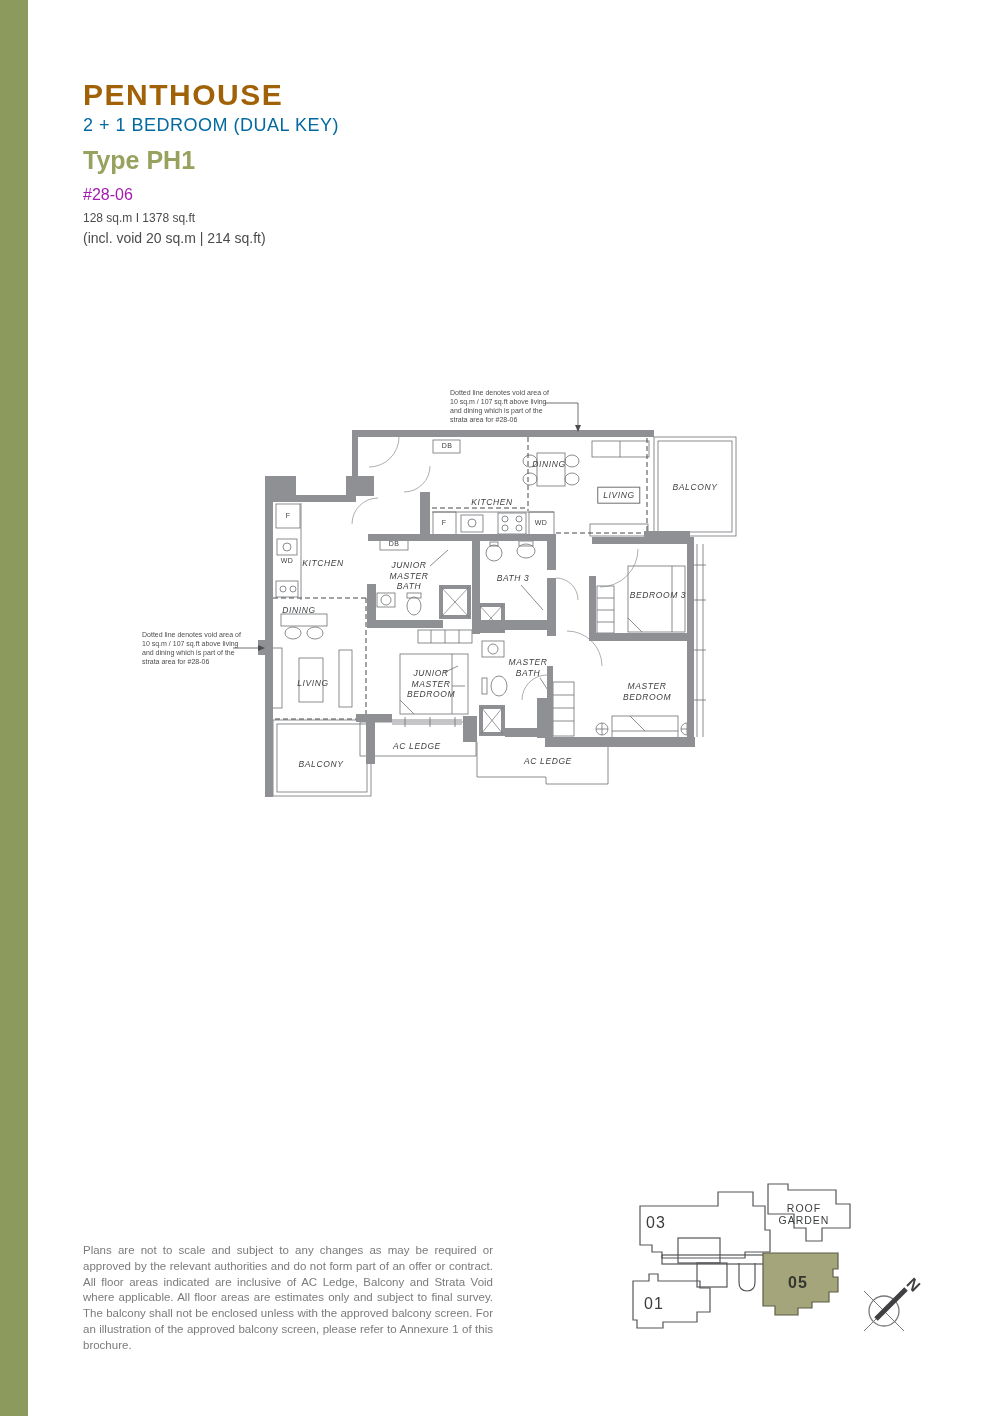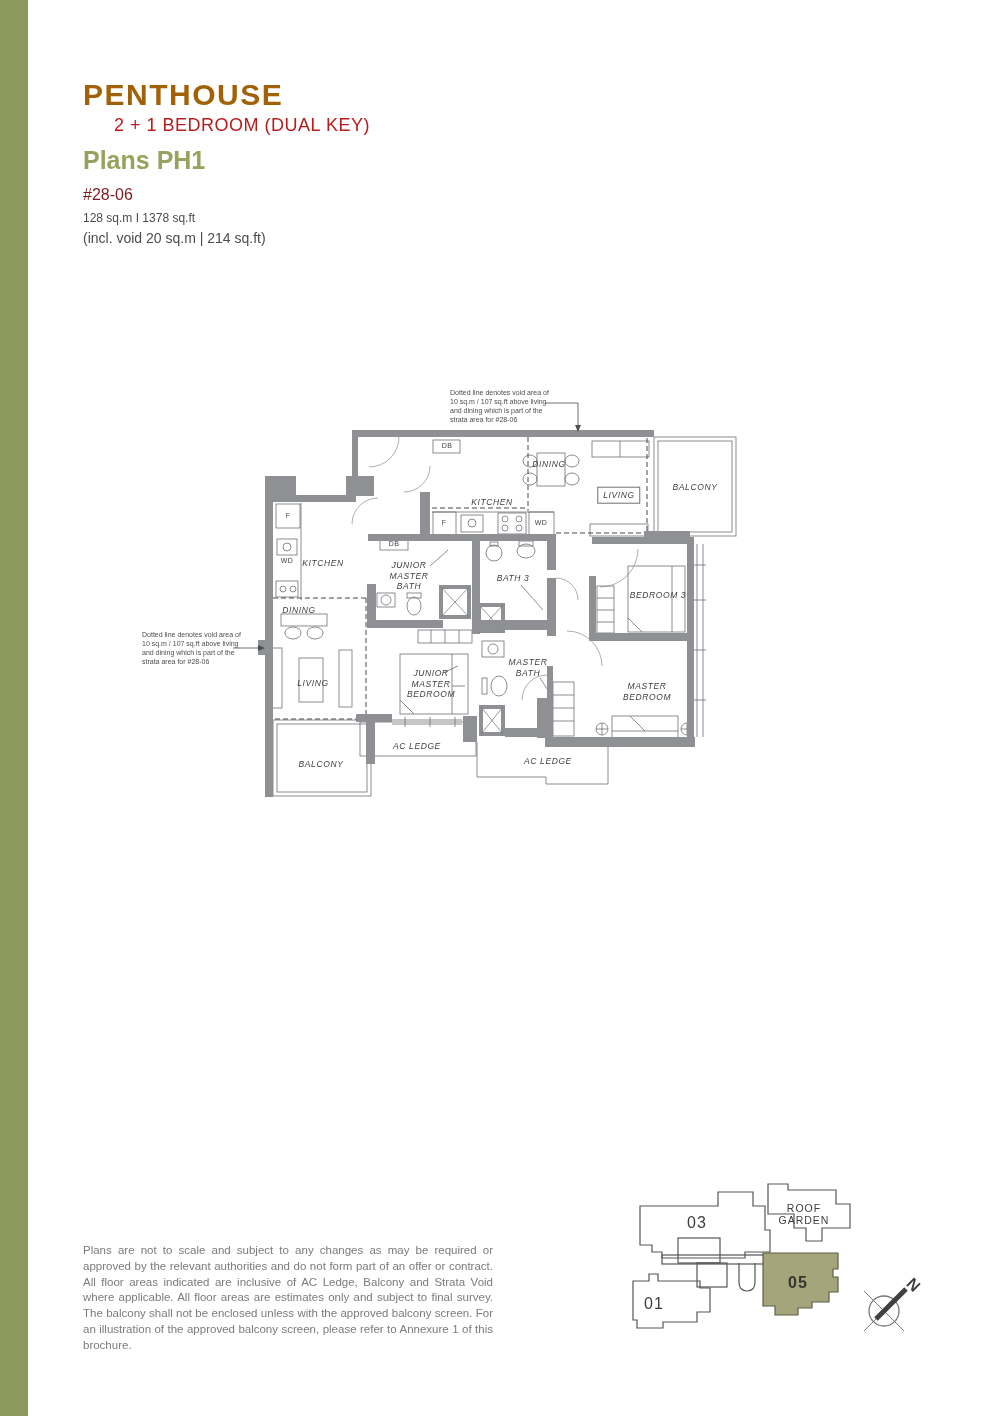--- a/index.html
+++ b/index.html
@@ -3,23 +3,23 @@
 <meta charset="utf-8">
 <style>
   html,body{margin:0;padding:0;background:#fff;}
   .page{position:relative;width:1000px;height:1416px;background:#fff;overflow:hidden;
         font-family:"Liberation Sans",sans-serif;}
   .sidebar{position:absolute;left:0;top:0;width:28px;height:1416px;background:#8c9a5e;}
 
   
   .h-title{position:absolute;left:83px;top:78px;font-size:30px;font-weight:700;
            color:#a16207;letter-spacing:1.5px;}
-  .h-subtitle{position:absolute;left:83px;top:115px;font-size:18px;color:#b91c1c;letter-spacing:0.5px;margin-left:31px;}
+  .h-subtitle{position:absolute;left:83px;top:115px;font-size:18px;color:#0369a1;letter-spacing:0.5px;}
   .h-type{position:absolute;left:83px;top:146px;font-size:25px;font-weight:700;color:#98a25e;}
-  .h-unit{position:absolute;left:83px;top:186px;font-size:16px;color:#7f1d1d;}
+  .h-unit{position:absolute;left:83px;top:186px;font-size:16px;color:#a21caf;}
   .h-area1{position:absolute;left:83px;top:211px;font-size:12px;color:#4b4c4a;}
   .h-area2{position:absolute;left:83px;top:230px;font-size:14px;color:#4b4c4a;}
 
   
   .plan-svg{position:absolute;left:130px;top:380px;width:632px;height:432px;}
   .overlay{position:absolute;left:0;top:0;width:1000px;height:1416px;pointer-events:none;}
   .plan-label{position:absolute;transform:translate(-50%,-50%);color:#3f4042;
               letter-spacing:0.6px;text-align:center;white-space:pre-line;line-height:1.25;}
   .plan-label.sm{font-size:8.5px;font-style:italic;}
   .plan-label.xs{font-size:7px;letter-spacing:0.3px;}
@@ -43,21 +43,21 @@
                font-weight:700;font-size:16px;color:#3f4042;}
 </style>
 </head>
 <body>
 
 <div class="page">
   <div class="sidebar"></div>
 
   <div class="h-title">PENTHOUSE</div>
   <div class="h-subtitle">2 + 1 BEDROOM (DUAL KEY)</div>
-  <div class="h-type">Plans PH1</div>
+  <div class="h-type">Type PH1</div>
   <div class="h-unit">#28-06</div>
   <div class="h-area1">128 sq.m I 1378 sq.ft</div>
   <div class="h-area2">(incl. void 20 sq.m | 214 sq.ft)</div>
 
   <svg class="plan-svg" viewBox="130 380 632 432" xmlns="http://www.w3.org/2000/svg">
 
     <g stroke="#6e7073" stroke-width="0.8" fill="none">
 
       <rect x="654" y="437" width="82" height="99"></rect>
       <rect x="658" y="441" width="74" height="91"></rect>
@@ -301,20 +301,20 @@
 
     <g>
       <circle cx="884" cy="1311" r="15" stroke="#77787b" stroke-width="1.3" fill="none"></circle>
       <line x1="864" y1="1291" x2="904" y2="1331" stroke="#77787b" stroke-width="1"></line>
       <line x1="864" y1="1331" x2="904" y2="1291" stroke="#77787b" stroke-width="1"></line>
       <line x1="876" y1="1319" x2="906" y2="1289" stroke="#3f4042" stroke-width="5"></line>
     </g>
   </svg>
 
   <div class="overlay">
-      <div class="kp-label" style="left: 697px; top: 1223px; font-size: 16px;">03</div>
+      <div class="kp-label" style="left: 656px; top: 1223px; font-size: 16px;">03</div>
       <div class="kp-label" style="left: 654px; top: 1304px; font-size: 16px;">01</div>
       <div class="kp-label bold" style="left: 798px; top: 1283px; font-size: 16px;">05</div>
       <div class="kp-label" style="left: 804px; top: 1214px; font-size: 10.5px;">ROOF
 GARDEN</div>
     </div>
   <div class="north-label">N</div>
 </div>
 
 </body></html>

